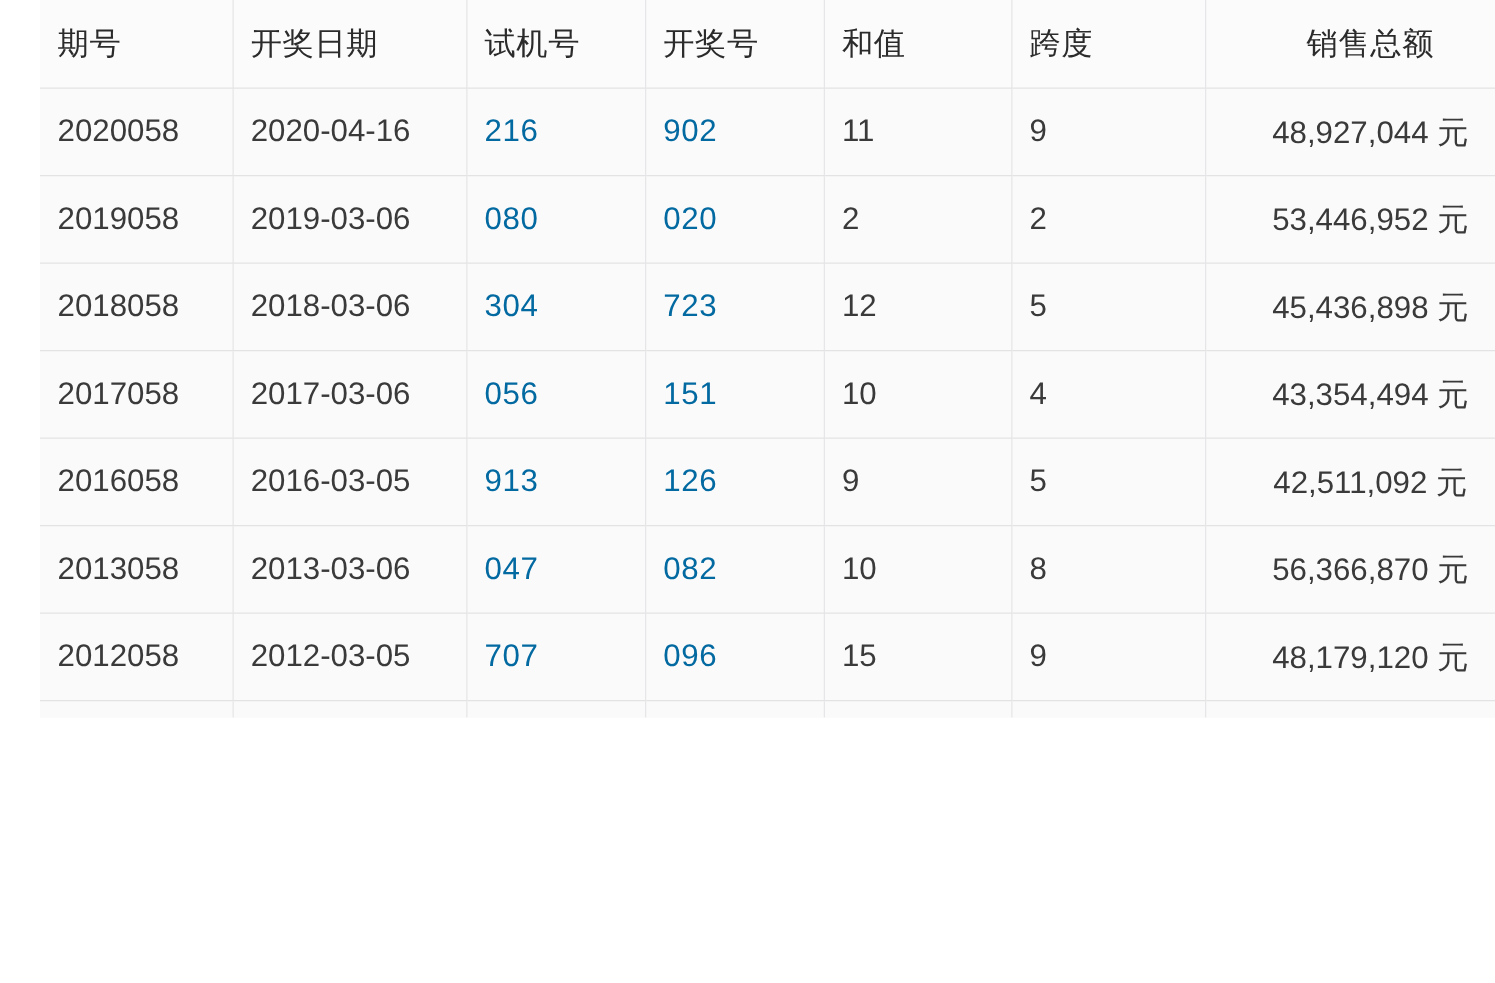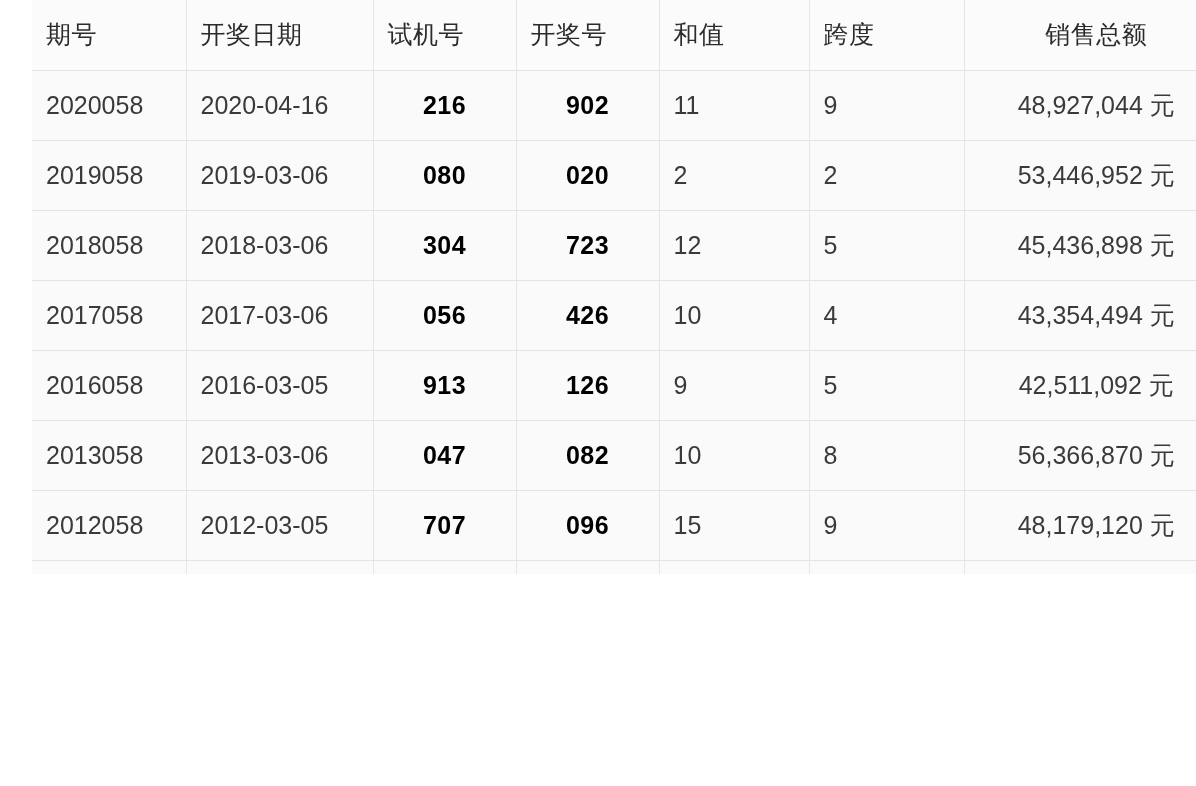--- a/index.html
+++ b/index.html
@@ -58,24 +58,23 @@
     background: #fbfbfb;
   }
 
   .lottery-table tbody td {
     font-size: 25px;
     font-weight: 400;
     color: #3a3a3a;
   }
 
   .lottery-table tbody td.num-bold {
-    font-weight: 700;
-    color: #000000;
+    font-weight: 400;
+    color: #0369a1;
     letter-spacing: 0.5px;
-    text-align: center;
   }
 
   .lottery-table tbody tr.partial-row td {
     height: 14px;
     border-bottom: none;
   }
 </style>
 </head>
 <body>
 
@@ -129,21 +128,21 @@
       <td class="num-bold">723</td>
       <td>12</td>
       <td>5</td>
       <td>45,436,898 元</td>
     </tr>
 
     <tr>
       <td>2017058</td>
       <td>2017-03-06</td>
       <td class="num-bold">056</td>
-      <td class="num-bold">426</td>
+      <td class="num-bold">151</td>
       <td>10</td>
       <td>4</td>
       <td>43,354,494 元</td>
     </tr>
 
     <tr>
       <td>2016058</td>
       <td>2016-03-05</td>
       <td class="num-bold">913</td>
       <td class="num-bold">126</td>

